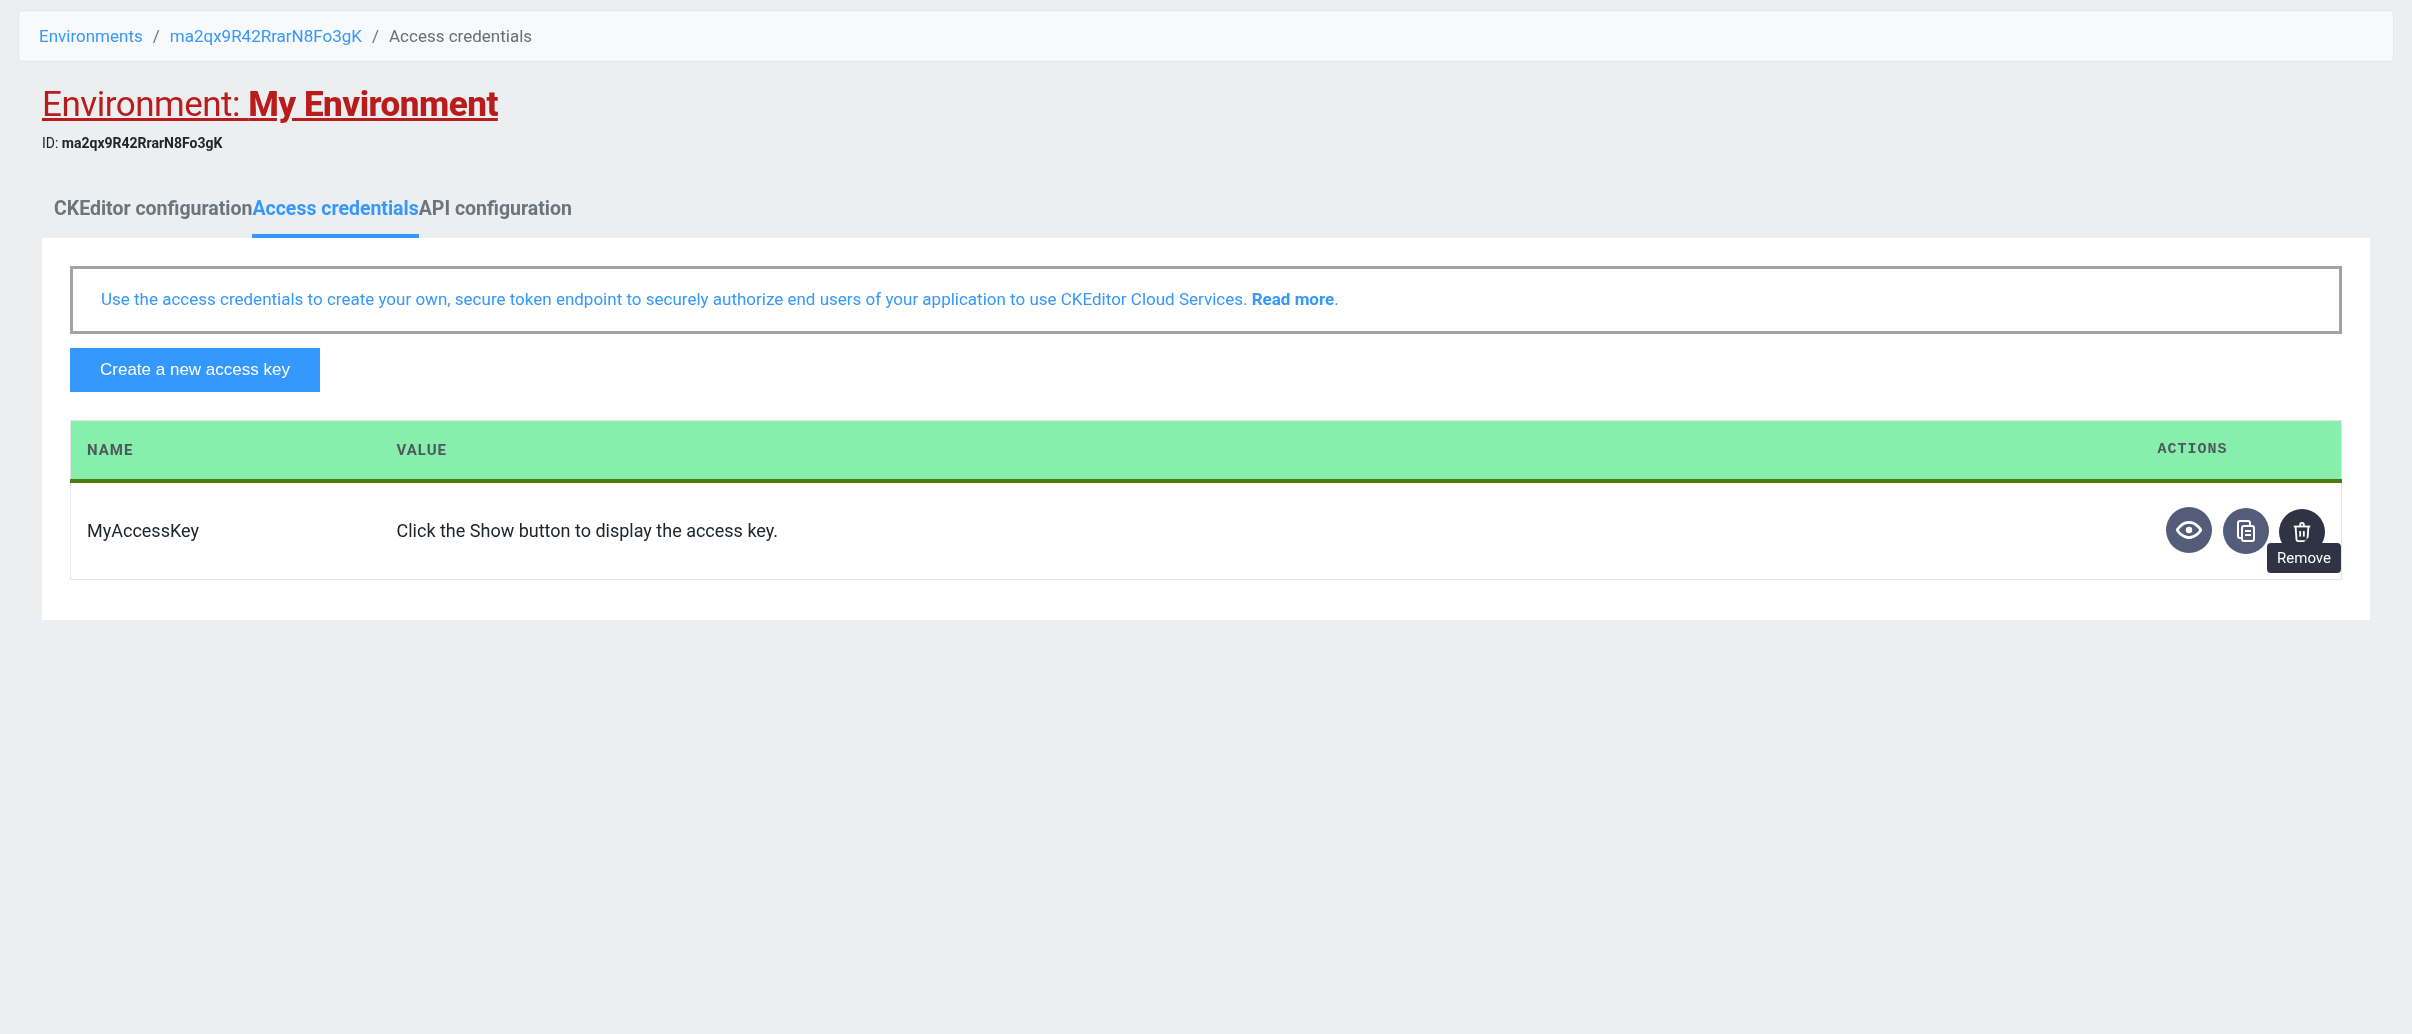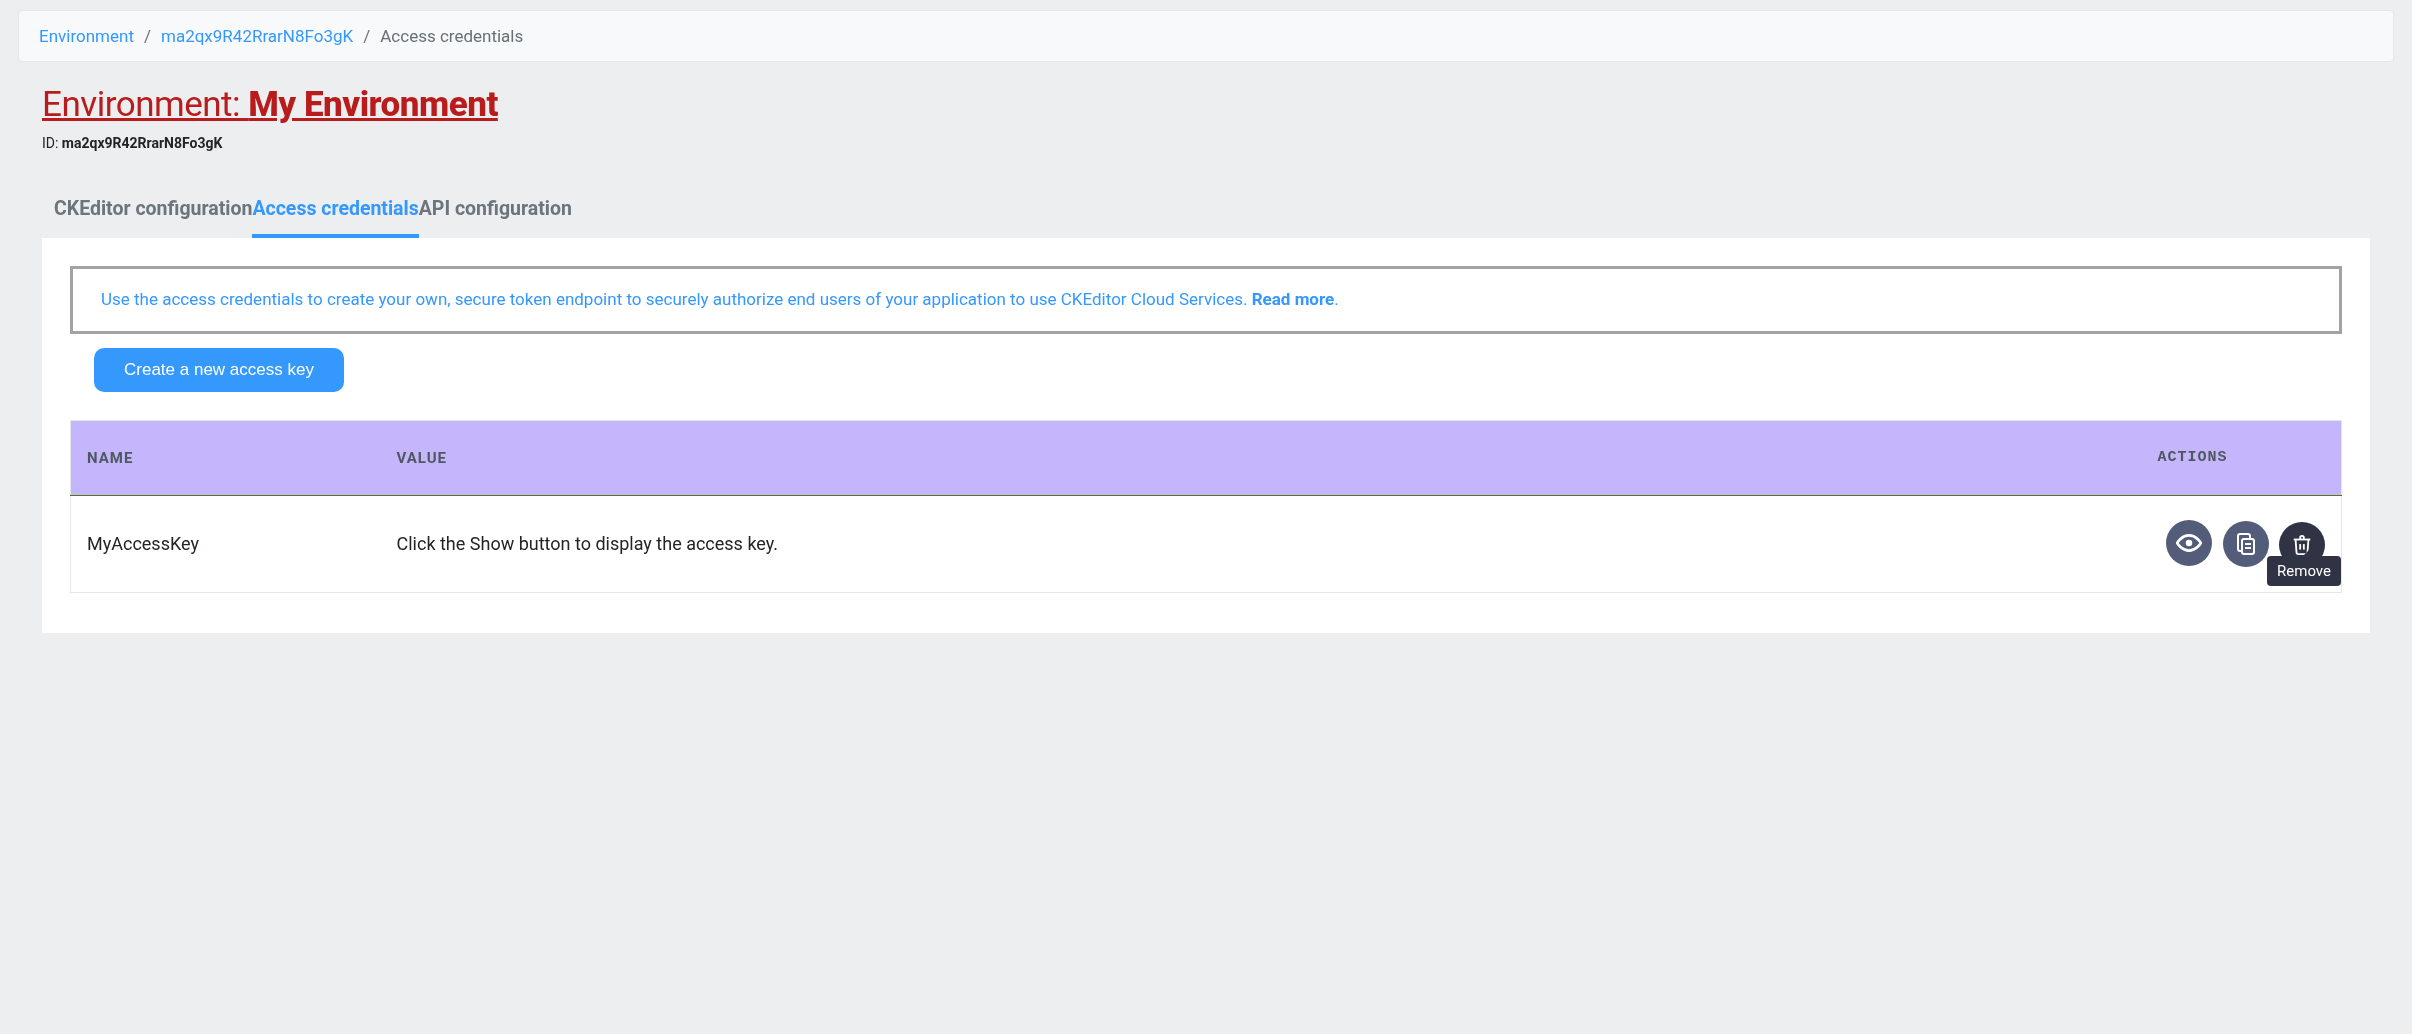--- a/index.html
+++ b/index.html
@@ -72,39 +72,38 @@
       color: #3498fd;
       font-weight: 700;
       text-decoration: none;
     }
     .btn-primary {
       background: #3498fd;
       color: #fff;
       border: none;
       font-size: 17px;
       padding: 12px 30px;
-      border-radius: 10px;
+      border-radius: 0;
       cursor: pointer;
-      margin-left: 24px;
     }
     .table {
       width: 100%;
       margin-top: 28px;
       border: 1px solid #e4e6e8;
       border-collapse: collapse;
     }
     .table th {
       text-align: left;
-      background: #c4b5fd;
+      background: #86efac;
       font-size: 15px;
       font-weight: 700;
       letter-spacing: 1px;
       color: #50585f;
-      padding: 28px 16px;
-      border-bottom: 1px solid #4d7c0f;
+      padding: 20px 16px;
+      border-bottom: 4px solid #4d7c0f;
     }
     .table td {
       background: #fff;
       font-size: 18px;
       color: #212529;
       padding: 24px 16px;
       border-top: 1px solid #e4e6e8;
       vertical-align: middle;
       margin-left: 48px;
     }
@@ -144,21 +143,21 @@
       border-left: 6px solid transparent;
       border-right: 6px solid transparent;
       border-bottom: 6px solid #2f3344;
     }
     svg { display: block; }
   </style>
 </head>
 <body>
 
 <div class="breadcrumb">
-  <a href="#">Environment</a>
+  <a href="#">Environments</a>
   <span class="sep">/</span>
   <a href="#">ma2qx9R42RrarN8Fo3gK</a>
   <span class="sep">/</span>
   <span class="current">Access credentials</span>
 </div>
 
 <div class="page-header">
   <h1 class="page-title">
     <span>Environment: </span><strong>My Environment</strong>
   </h1>

